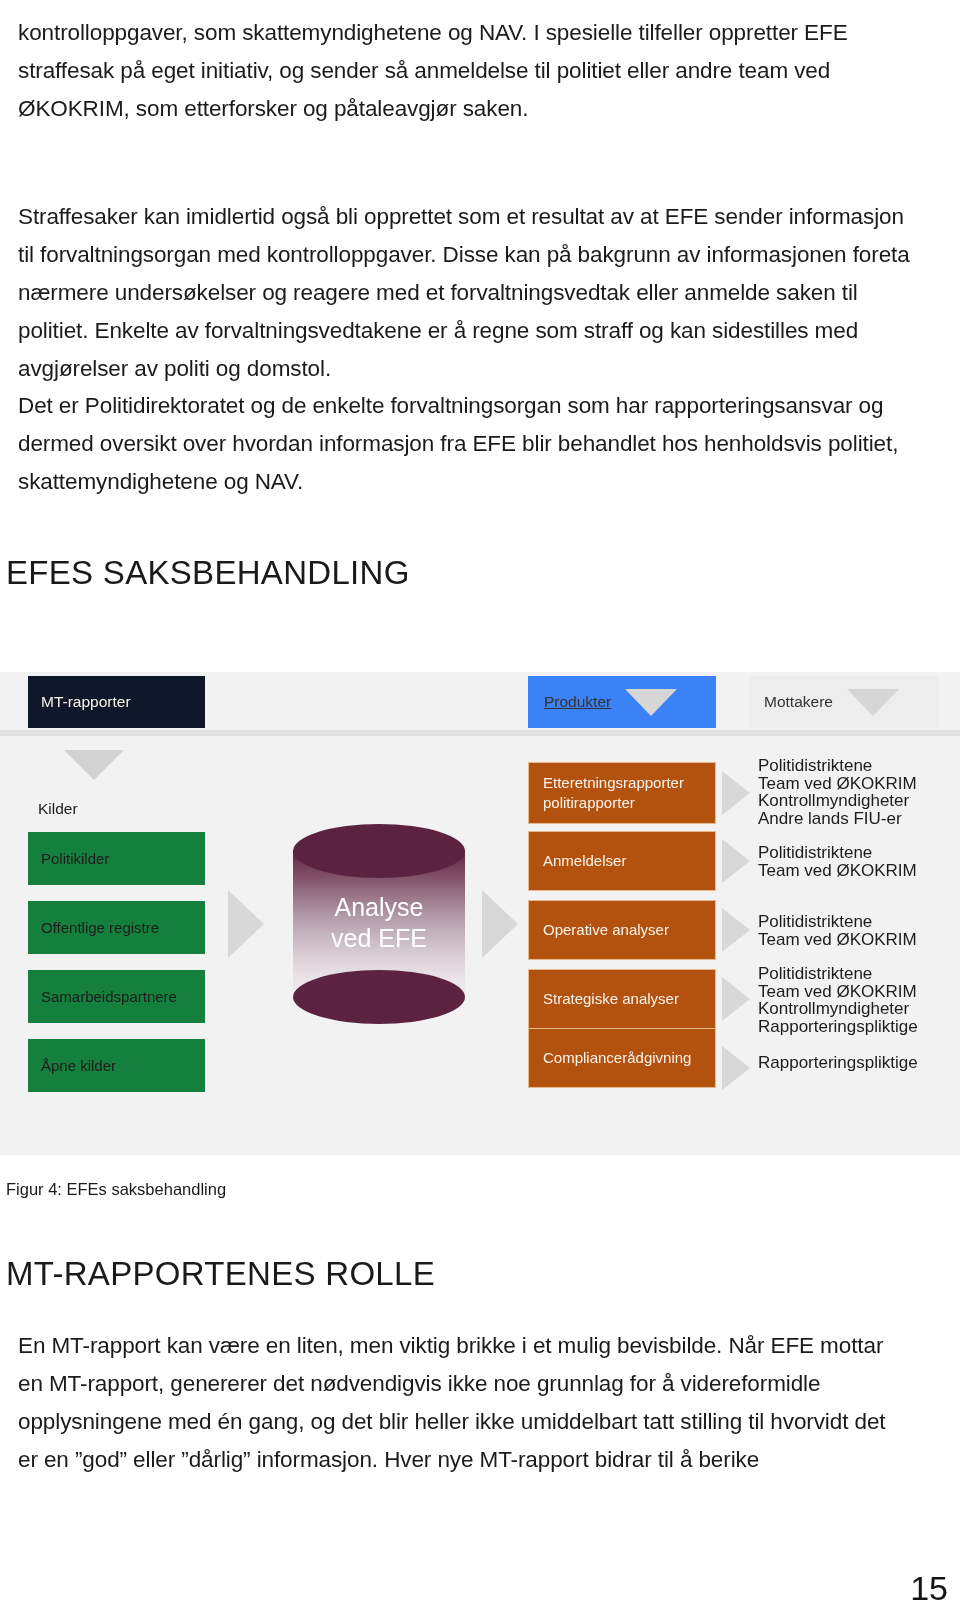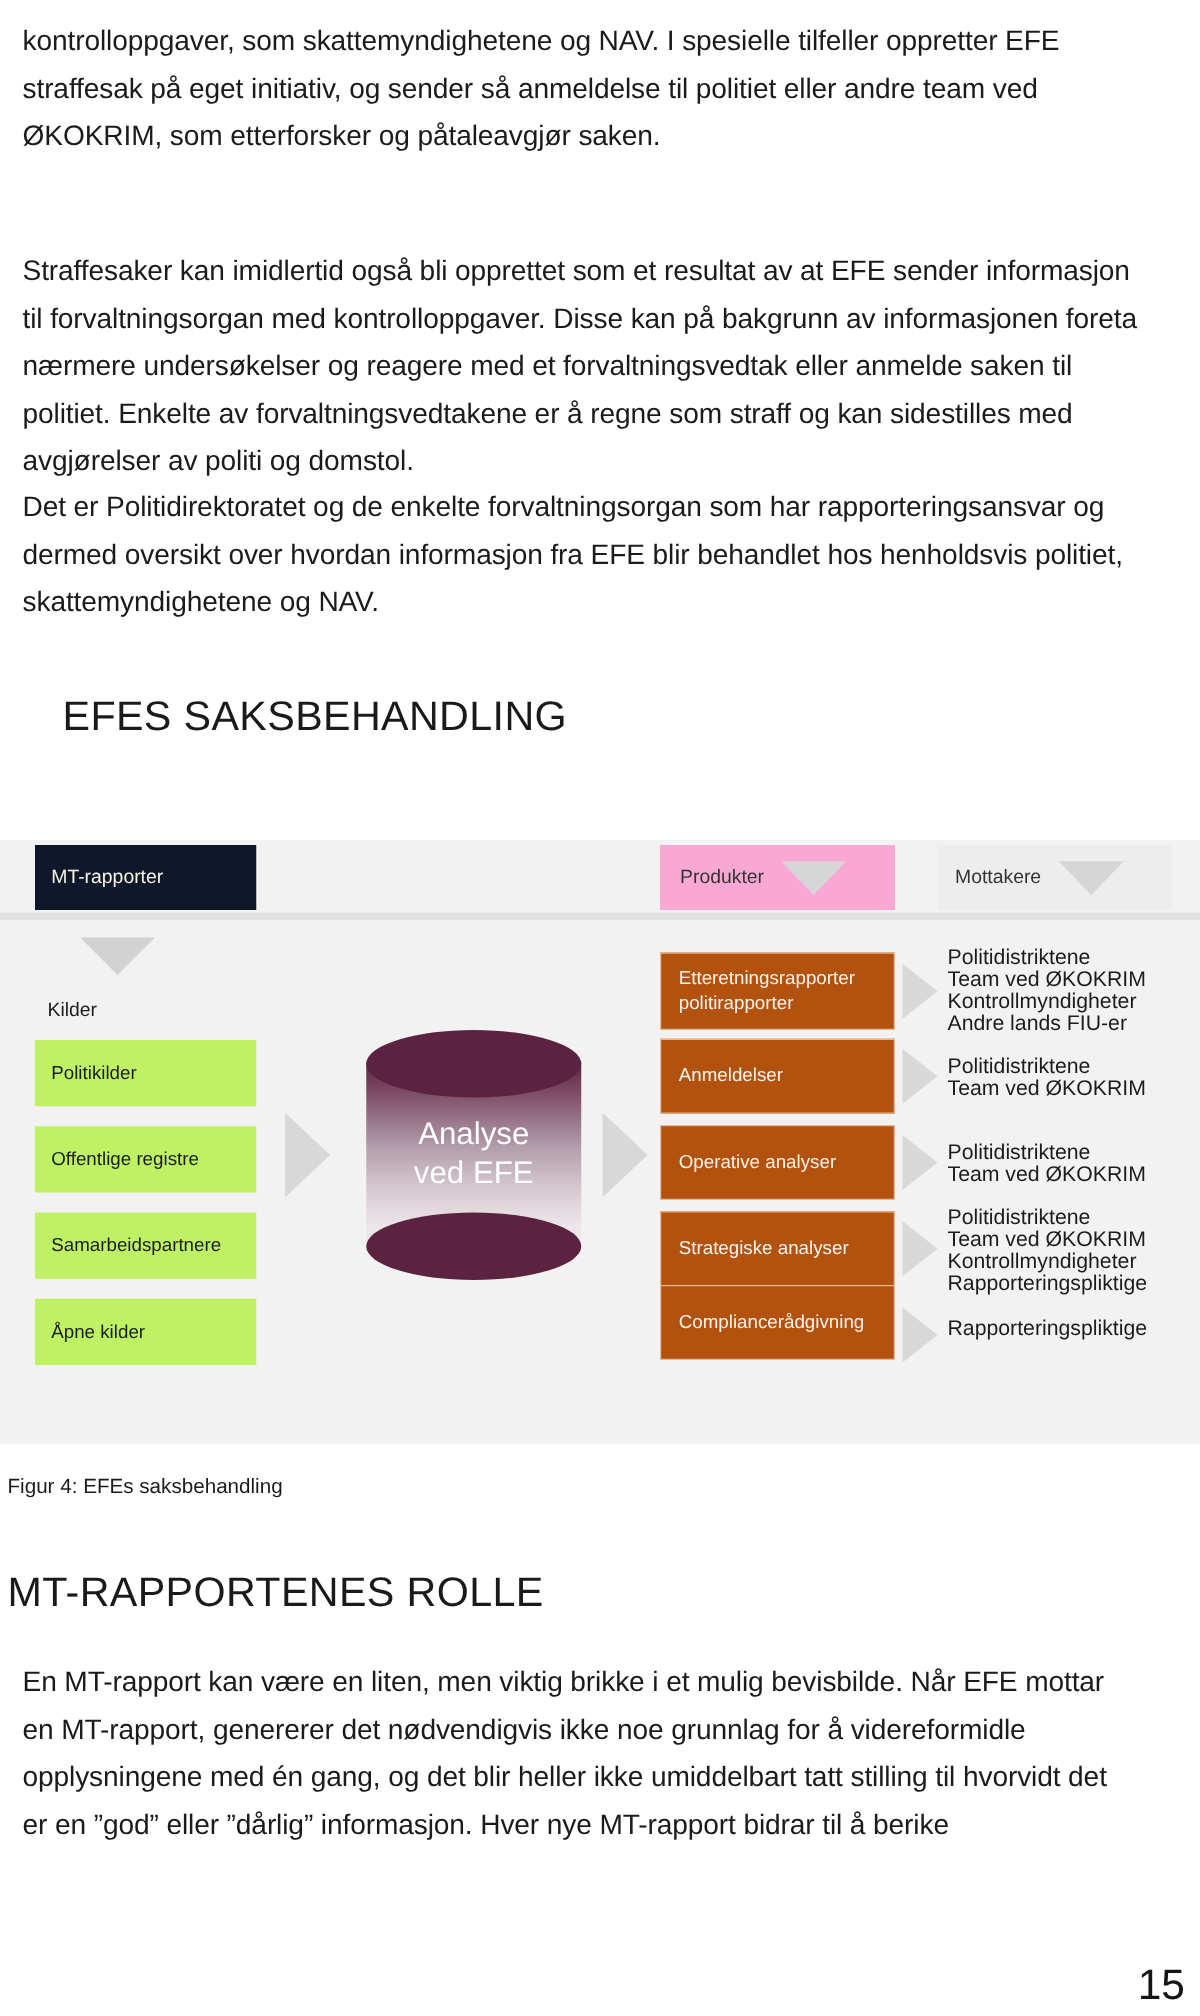--- a/index.html
+++ b/index.html
@@ -36,21 +36,21 @@
   
   .h-section{
     font-size:33px;
     line-height:40px;
     font-weight:400;
     letter-spacing:0.3px;
     color:#1a1a1a;
     margin:0;
     padding-left:6px;
   }
-  .h-efes{ position:absolute; left:0; top:553px;margin-left:44px; }
+  .h-efes{ position:absolute; left:0; top:553px; }
   .h-mtr{ position:absolute; left:0; top:1254px; }
 
   
   .figure{
     position:absolute;
     left:0;
     top:672px;
     width:960px;
     height:483px;
     background:#f2f2f2;
@@ -81,23 +81,24 @@
     white-space:nowrap;
   }
   .chead-kilder{
     left:28px; width:177px;
     background:#0f172a;
     padding-left:13px;
     color:#f7f4e8;
   }
   .chead-prod{
     left:528px; width:188px;
-    background:#f9a8d4;
+    background:#3b82f6;
     padding-left:16px;
     color:#333;
+    text-decoration:underline;
   }
   .chead-mot{
     left:750px; width:188px;
     background:#ededed;
     padding-left:14px;
     color:#333;
   }
   .tri-down{
     width:0;height:0;
     border-left:30px solid transparent;
@@ -127,21 +128,21 @@
     line-height:18px;
     color:#1c1c1c;
   }
 
   
   .srcbox{
     position:absolute;
     left:28px;
     width:177px;
     height:53px;
-    background:#bef264;
+    background:#15803d;
     display:flex;
     align-items:center;
     box-sizing:border-box;
     padding-left:13px;
   }
   .srcbox span{
     font-size:15px;
     line-height:18px;
     color:#1c1c1c;
     white-space:nowrap;

